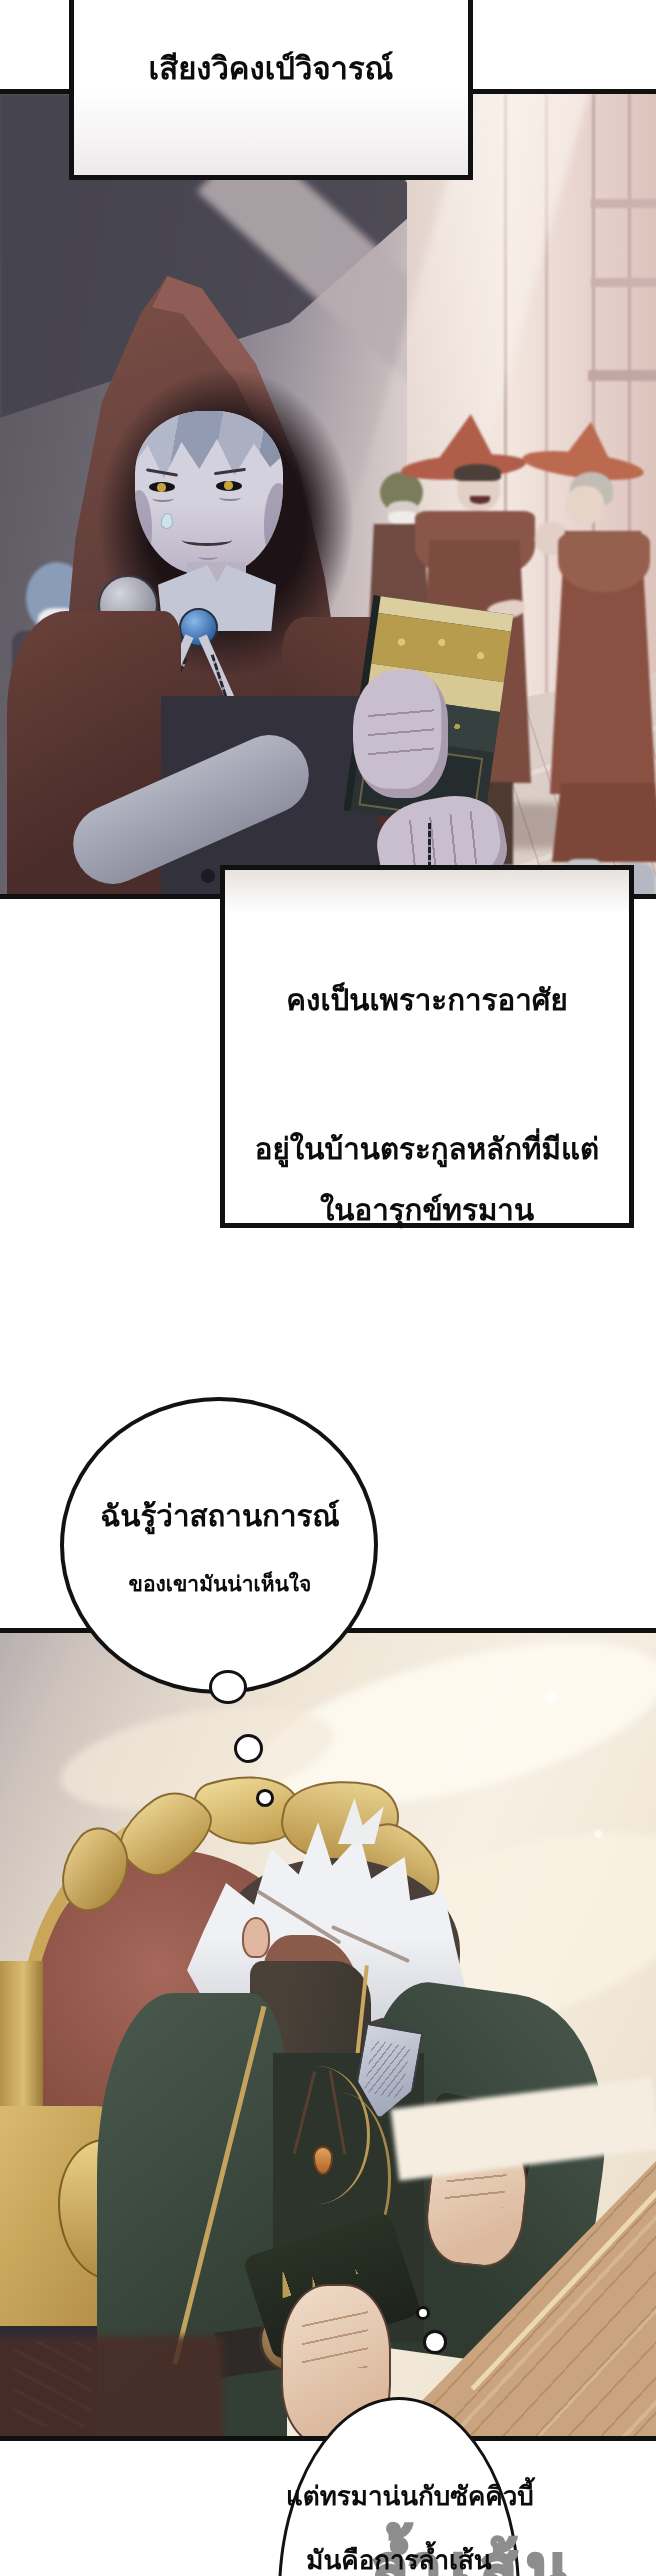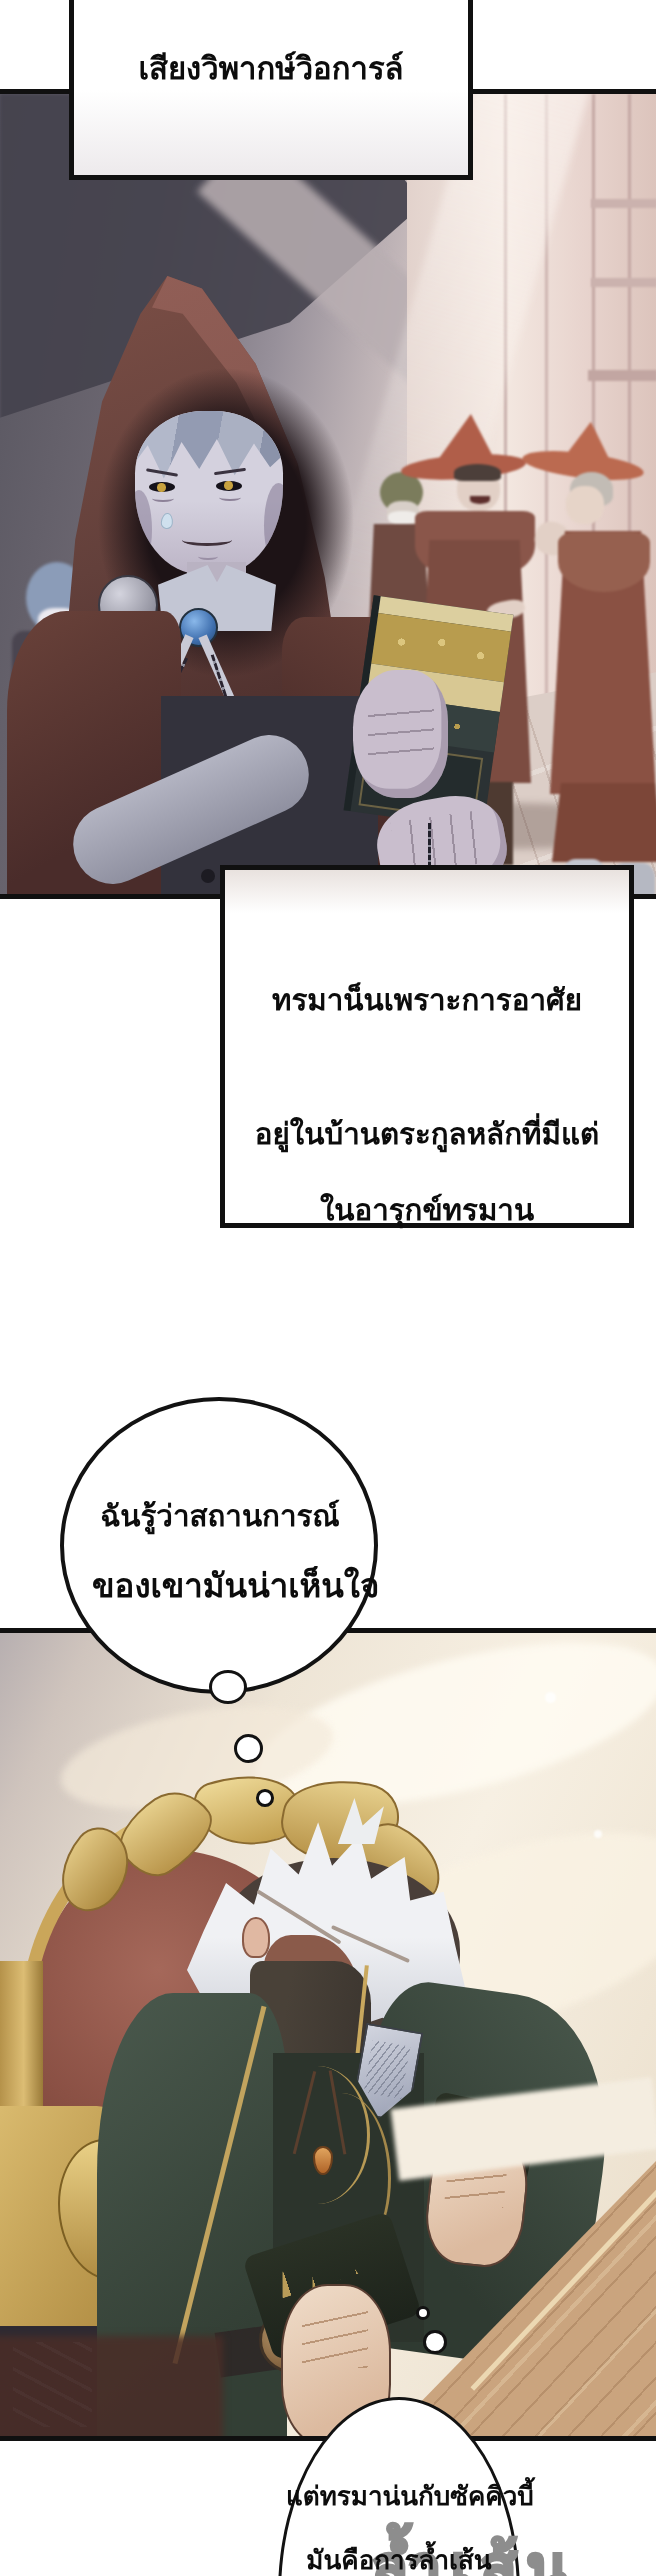--- a/index.html
+++ b/index.html
@@ -160,28 +160,28 @@
       <div class="abs" style="left:394px;top:722px;width:92px;height:53px;
            background:repeating-linear-gradient(92deg,transparent 0 18.4px,#7c6f80 18.4px 20.4px);opacity:.6;transform:rotate(-8deg);"></div>
       <div class="abs" style="left:428px;top:729px;width:2.6px;height:81px;
            background:repeating-linear-gradient(#20202a 0 5.9px,#8d8d9a 5.9px 7.9px);"></div>
     </div>
   </div>
 
   <div class="whitebox" style="left:69px;top:-6.6px;width:404px;height:187px;">
     <div class="abs" style="left:0;bottom:0;width:100%;height:85px;
          background:linear-gradient(rgba(236,231,233,0),rgba(222,216,220,.55));"></div>
-    <div class="txt" style="position:absolute;left:0;top:49px;width:100%;font-size:31px;line-height:43px;">เสียงวิพากษ์วิอการล์</div>
+    <div class="txt" style="position:absolute;left:0;top:49px;width:100%;font-size:31px;line-height:43px;">เสียงวิคงเป์วิจารณ์</div>
   </div>
 
   <div class="whitebox" style="left:220px;top:865px;width:414px;height:363px;">
     <div class="abs" style="left:0;top:0;width:100%;height:43px;
          background:linear-gradient(rgba(205,190,182,.45),rgba(255,255,255,0));"></div>
-    <div class="txt" style="position:absolute;left:0;top:95px;width:100%;font-size:29.5px;line-height:70px;">ทรมาน็นเพราะการอาศัย</div>
-    <div class="txt" style="position:absolute;left:0;top:229px;width:100%;font-size:29.5px;line-height:70px;">อยู่ในบ้านตระกูลหลักที่มีแต่</div>
+    <div class="txt" style="position:absolute;left:0;top:95px;width:100%;font-size:29.5px;line-height:70px;">คงเป็นเพราะการอาศัย</div>
+    <div class="txt" style="position:absolute;left:0;top:244px;width:100%;font-size:29.5px;line-height:70px;">อยู่ในบ้านตระกูลหลักที่มีแต่</div>
     <div class="txt" style="position:absolute;left:0;top:305px;width:100%;font-size:29.5px;line-height:70px;">ในอารุกข์ทรมาน</div>
   </div>
 
   <div class="panel" style="top:1628px;height:813px;">
     <div class="abs" style="inset:0;
          background:linear-gradient(115deg,#b7afb0 0%,#cfc4bd 9%,#eee5d6 30%,#f7f0e3 55%,#efe5d4 80%,#e9dcc8 100%);"></div>
     <div class="abs blur3" style="left:250px;top:26px;width:420px;height:131px;
          background:rgba(255,252,242,.85);border-radius:50%;transform:rotate(-14deg);"></div>
     <div class="abs blur3" style="left:309px;top:217px;width:407px;height:171px;
          background:rgba(250,243,228,.8);border-radius:50%;transform:rotate(-18deg);"></div>
@@ -284,21 +284,21 @@
          background:repeating-linear-gradient(133deg,transparent 0 22px,rgba(140,100,65,.55) 22px 24px),repeating-linear-gradient(133deg,transparent 0 59px,rgba(240,220,185,.6) 59px 63px);"></div>
     <div class="abs" style="left:373px;top:529px;width:309px;height:4.6px;
          background:#ecd8b2;transform:rotate(-46.8deg);transform-origin:right top;"></div>
     <div class="abs blur3" style="left:-13px;top:703px;width:236px;height:118px;
          background:rgba(74,45,39,.85);"></div>
   </div>
 
   <div class="bub" style="left:60px;top:1397px;width:318px;height:297px;"></div>
   <div class="abs" style="left:92px;top:1481px;width:256px;z-index:12;">
     <div class="txt" style="font-size:29.5px;line-height:70px;">ฉันรู้ว่าสถานการณ์</div>
-    <div class="txt" style="font-size:33px;line-height:70px;">ของเขามันน่าเห็นใจ</div>
+    <div class="txt" style="font-size:21px;line-height:70px;font-family:Liberation Mono, monospace;">ของเขามันน่าเห็นใจ</div>
   </div>
   <div class="tail" style="left:209px;top:1670px;width:38px;height:34px;"></div>
   <div class="tail" style="left:234px;top:1734px;width:29px;height:29px;"></div>
   <div class="tail" style="left:256px;top:1789px;width:17.7px;height:17.7px;"></div>
 
   <div class="tail" style="left:416px;top:2306px;width:14.4px;height:14.4px;"></div>
   <div class="tail" style="left:423px;top:2330px;width:23.6px;height:23.6px;"></div>
   <div class="bub" style="left:278px;top:2397px;width:242px;height:394px;border-width:3.9px;"></div>
   <div class="sfx" style="left:371px;top:2519px;width:302px;font-size:60px;">ล้ำเส้น</div>
   <div class="abs" style="left:286px;top:2464px;width:226px;z-index:12;">

